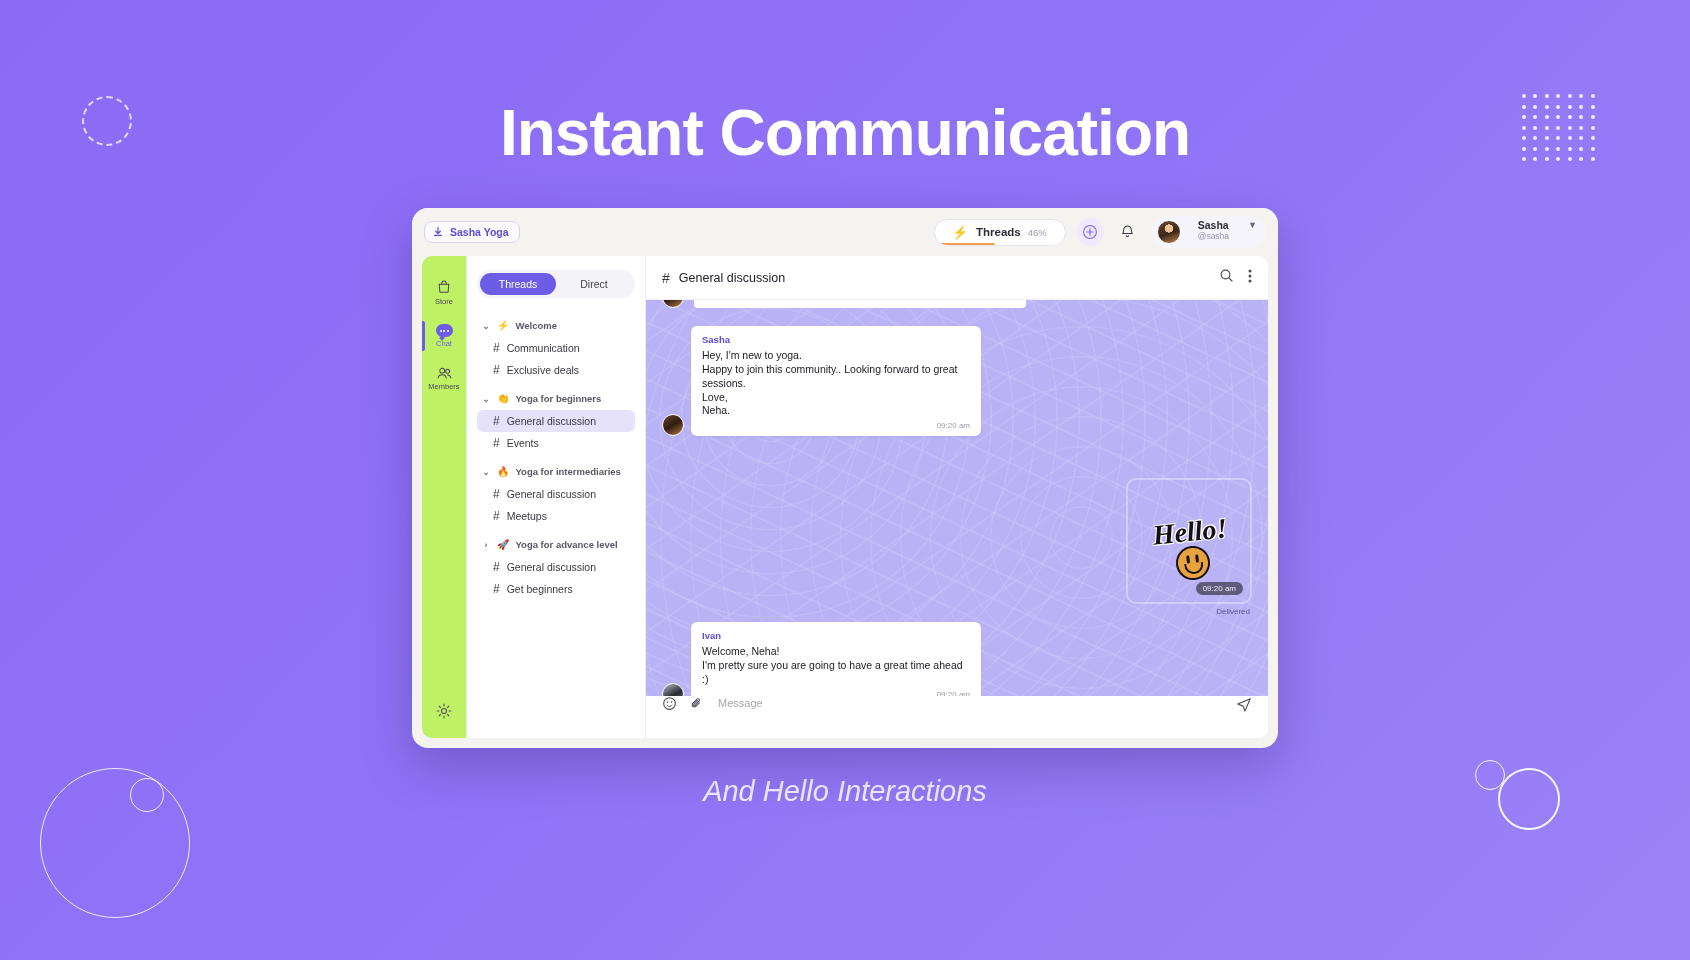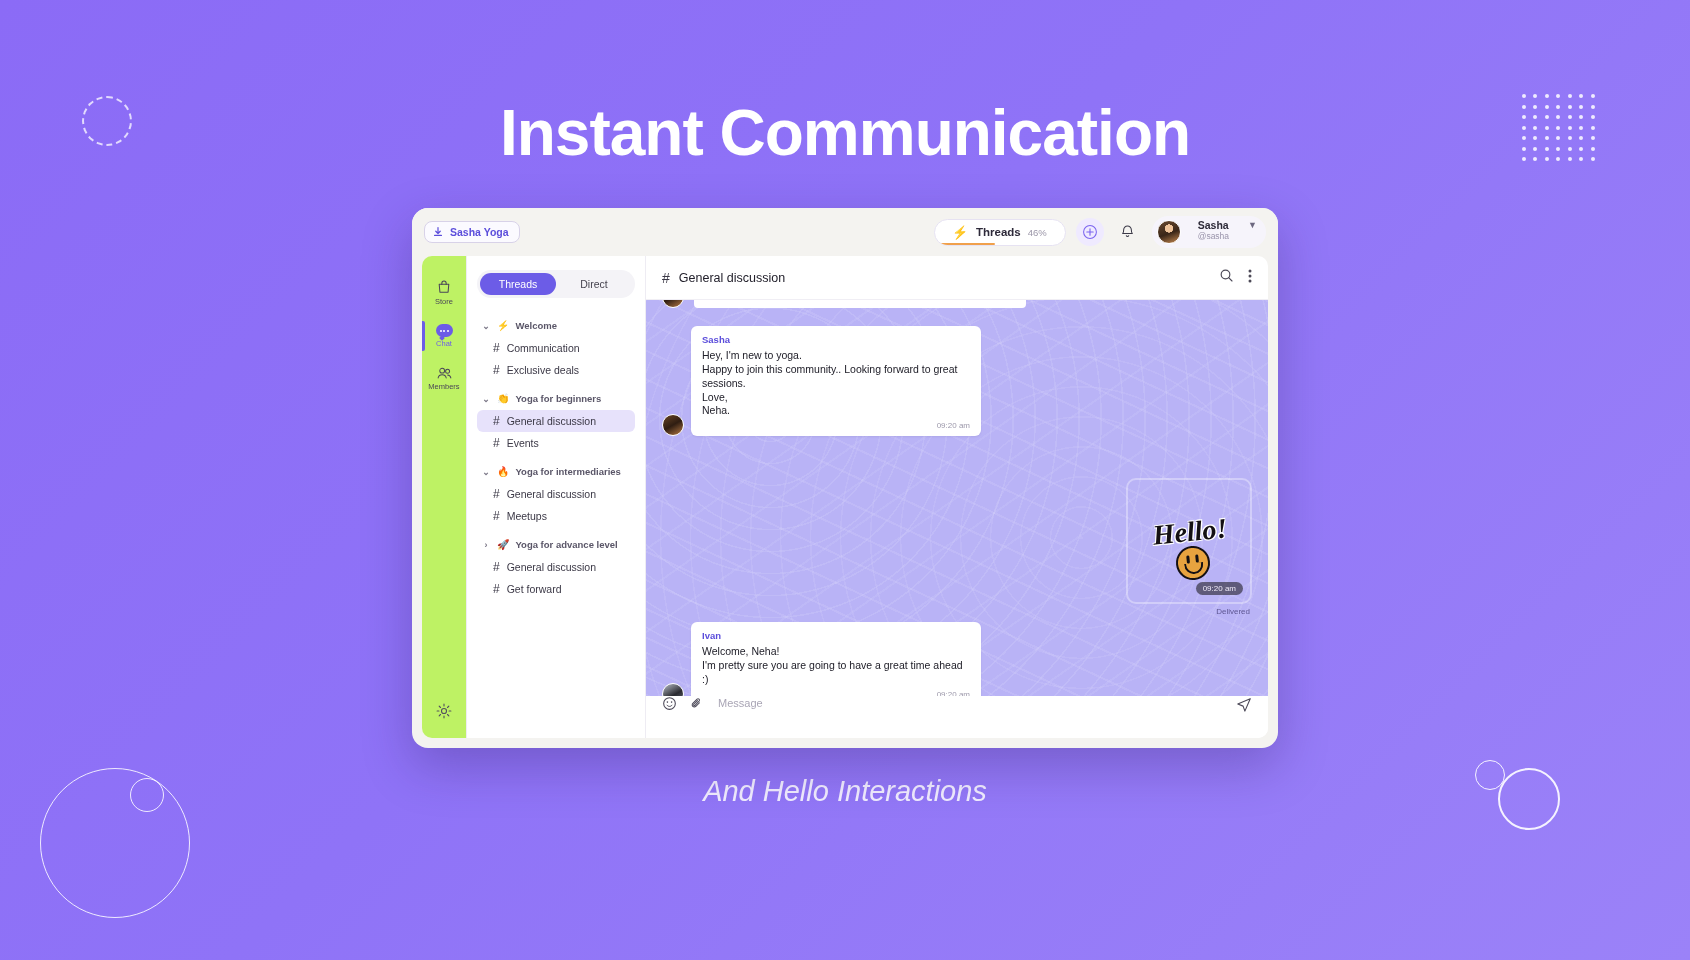--- a/index.html
+++ b/index.html
@@ -459,21 +459,21 @@
               <span class="chev">›</span>
               <span class="emo">🚀</span>
               <span>Yoga for advance level</span>
             </div>
             <div class="chan-row">
               <span class="hash">#</span>
               <span>General discussion</span>
             </div>
             <div class="chan-row">
               <span class="hash">#</span>
-              <span>Get forward</span>
+              <span>Get beginners</span>
             </div>
           </div>
         </div>
     </div>
 
     <div class="conv">
       <div class="conv-head">
         <span class="hash">#</span>
         <span class="conv-title">General discussion</span>
         <div class="conv-actions">

